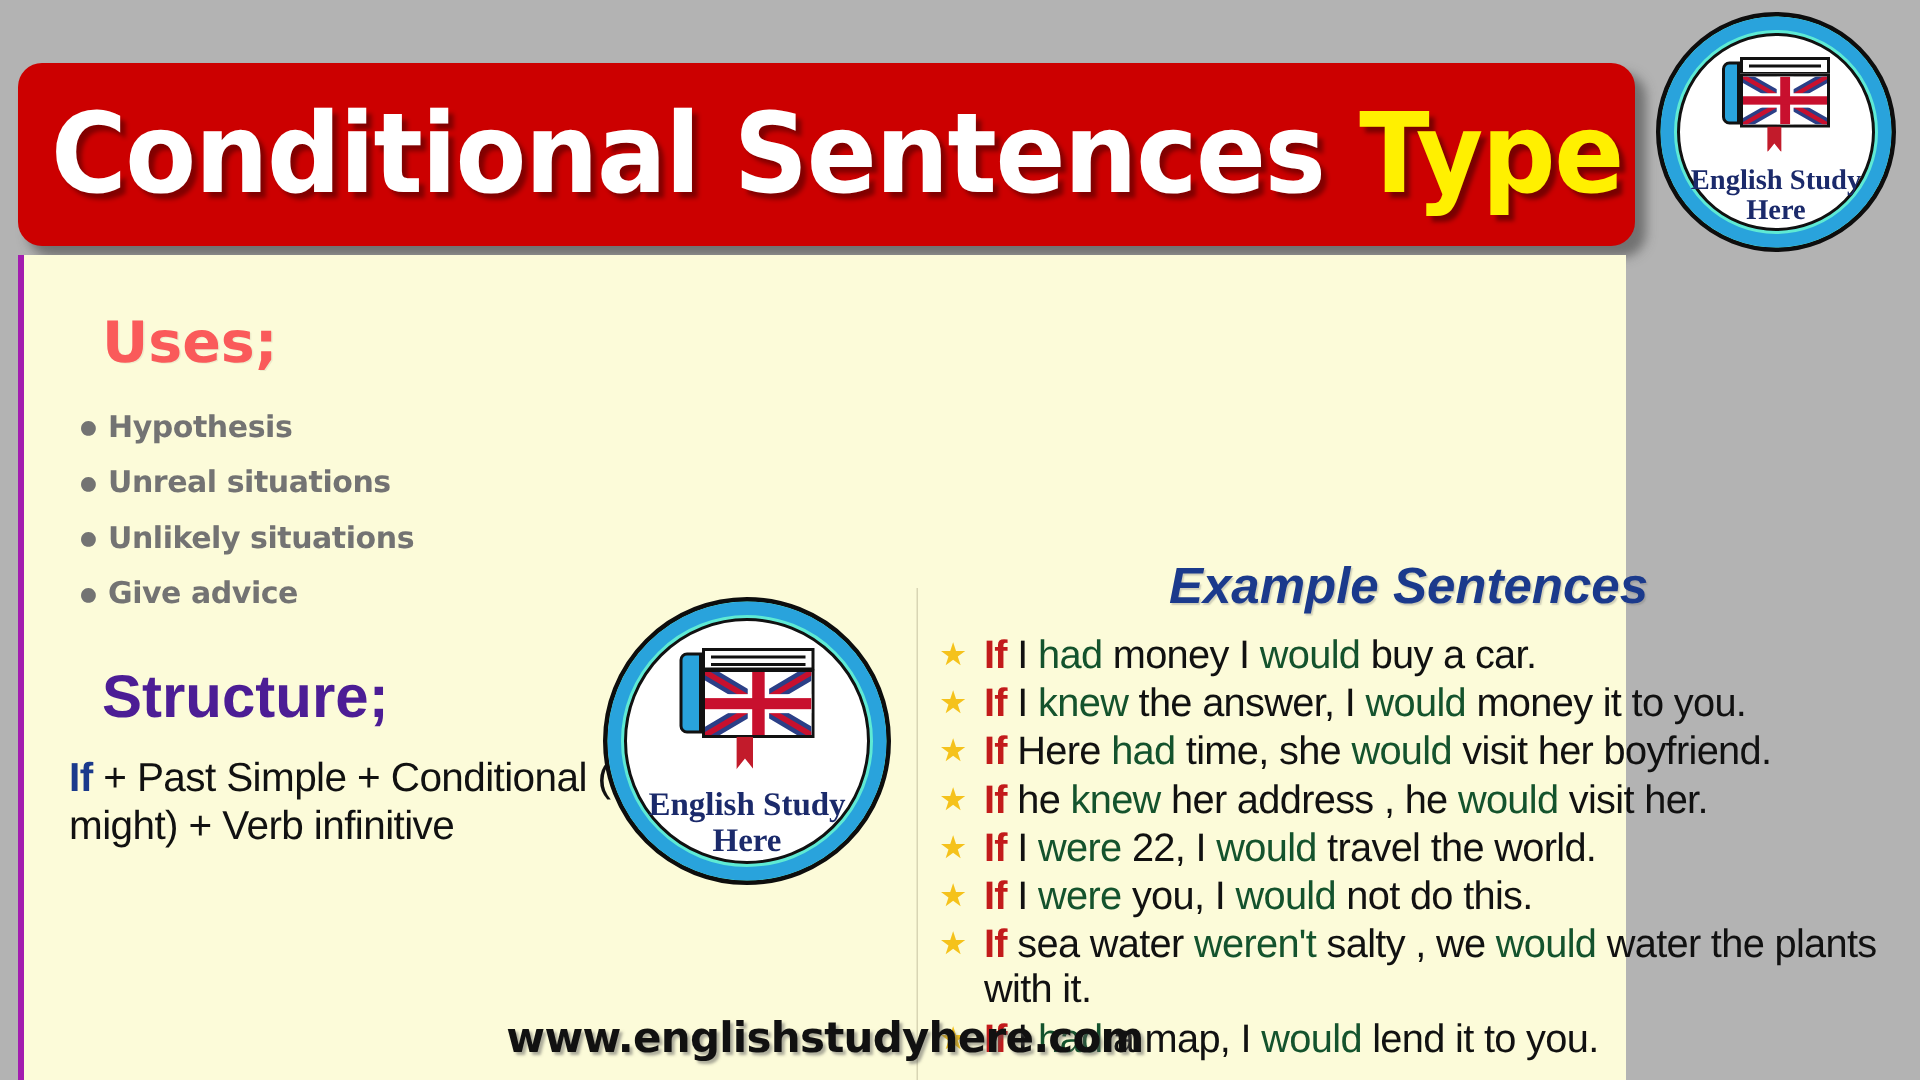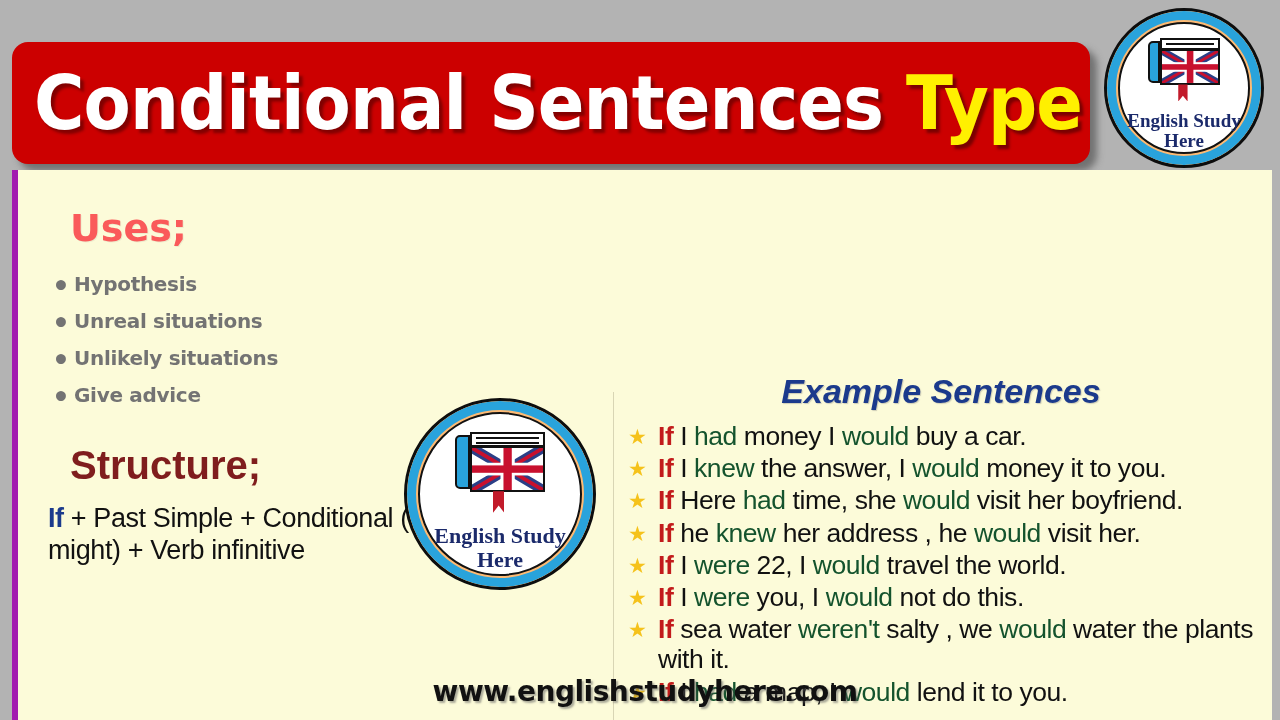--- a/index.html
+++ b/index.html
@@ -48,32 +48,32 @@
   .title-yellow {
     color: #FFF000;
     text-shadow: 4px 4px 3px rgba(40,0,0,0.5);
   }
 
   
   #body-panel {
     position: absolute;
     left: 12px;
     top: 170px;
-    width: 1260px;
+    width: 1072px;
     height: 550px;
     background: #FCFBD9;
-    border-left: 6px solid #a21caf;
+    border-left: 4px solid #a21caf;
     box-sizing: border-box;
   }
 
   
   .logo-badge {
     position: absolute;
     border-radius: 50%;
-    background: #fdba74;
+    background: #5eead4;
     border: 3px solid #0d0d0d;
     box-sizing: border-box;
     display: flex;
     flex-direction: column;
     align-items: center;
     justify-content: flex-start;
     overflow: hidden;
   }
   .logo-ring {
     position: absolute;
@@ -202,21 +202,21 @@
     letter-spacing: -0.3px;
   }
   #uses-list li::before {
     content: "\2022";
     position: absolute;
     left: 4px;
     top: -2px;
     font-size: 28px;
   }
   #structure-heading {
-    color: #7f1d1d;
+    color: #4c1d95;
     font-family: "Liberation Sans", sans-serif;
     font-weight: bold;
     font-size: 40px;
     margin: 36px 0 0 22px;
   }
   #structure-formula {
     font-family: "Liberation Sans", sans-serif;
     font-size: 27px;
     color: #111111;
     margin: 14px 0 0 0;

